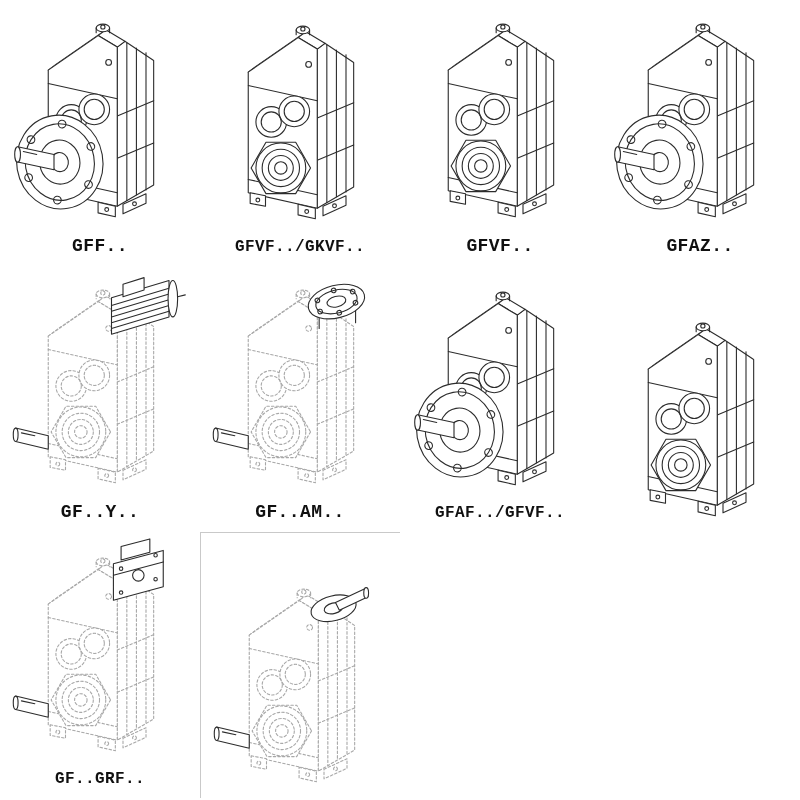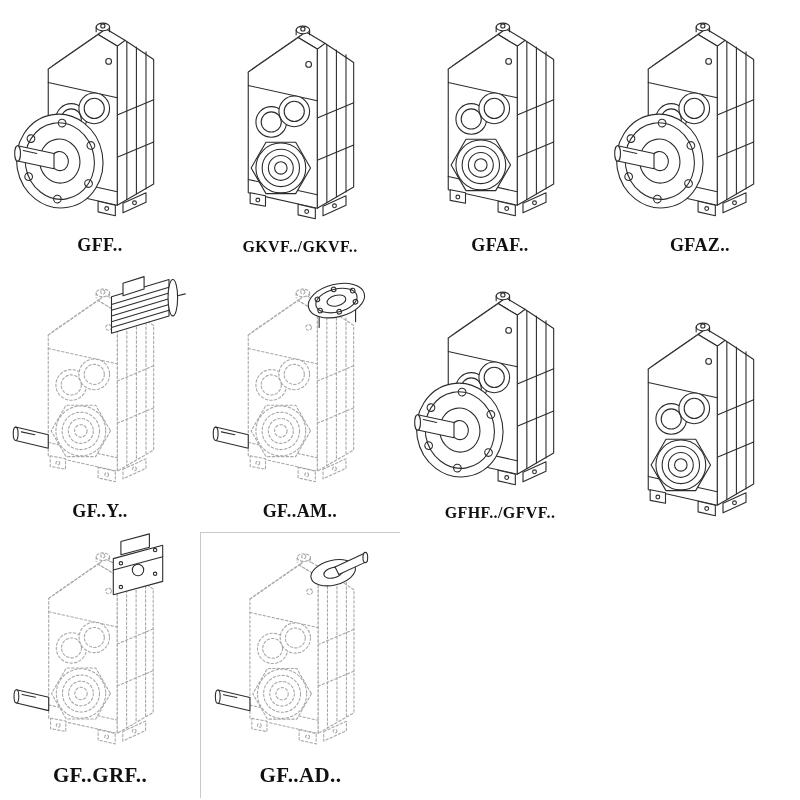--- a/index.html
+++ b/index.html
@@ -1,37 +1,37 @@
 <!DOCTYPE html>
 <html><head>
 <meta charset="utf-8">
 <style>
   html,body { margin:0; padding:0; background:#ffffff; }
   body { width:800px; height:800px; font-family:"Liberation Serif", serif; }
   .grid {
     display:grid;
     grid-template-columns:repeat(4, 200px);
     grid-template-rows:repeat(3, 266px);
-    width:716px; height:798px;
+    width:716px; height:798px;font-family:Liberation Mono, monospace;
   }
   .cell {
     display:flex; flex-direction:column; align-items:center;
     justify-content:flex-end; box-sizing:border-box; padding-bottom:0;
   }
   .cell--boxed { border-left:1px solid #c9c9c9; border-top:1px solid #c9c9c9; }
   .drawing { display:block; stroke-width:1.15; stroke-linejoin:round; stroke-linecap:round; }
   .solid { stroke:#2c2c2c; }
   .ghost { stroke:#a8a8a8; stroke-dasharray:2.6 2.2; }
   .addon { stroke:#2c2c2c; stroke-dasharray:none; }
   .label {
     font-weight:bold; font-size:18px; letter-spacing:0.4px; color:#101010;
     text-align:center; padding:3px 0 10px; white-space:nowrap;
   }
   .label--sm { font-size:16px; }
-  .label--lg { font-size:21px; }
+  .label--lg { font-size:16px; }
 </style>
 </head>
 <body>
 
 <svg width="0" height="0" style="position:absolute" aria-hidden="true">
   <defs>
 
     <g id="g-housing">
       <polygon fill="#fff" points="118,46 126,40 156,60 156,190 118,212"></polygon>
       <line x1="128" y1="42" x2="128" y2="206"></line>
@@ -151,29 +151,29 @@
       <use href="#g-front-flange"></use>
     </svg>
     <div class="label">GFF..</div>
   </div>
 
   <div class="cell">
     <svg class="drawing solid" width="192" height="230" viewBox="0 0 200 240">
       <use href="#g-housing"></use>
       <use href="#g-front-hollow"></use>
     </svg>
-    <div class="label label--sm">GKVF../GKVF..</div>
-  </div>
-
-  <div class="cell">
-    <svg class="drawing solid" width="192" height="230" viewBox="0 0 200 240">
-      <use href="#g-housing"></use>
-      <use href="#g-front-hollow"></use>
-    </svg>
-    <div class="label">GFAF..</div>
+    <div class="label label--sm">GFVF../GKVF..</div>
+  </div>
+
+  <div class="cell">
+    <svg class="drawing solid" width="192" height="230" viewBox="0 0 200 240">
+      <use href="#g-housing"></use>
+      <use href="#g-front-hollow"></use>
+    </svg>
+    <div class="label">GFVF..</div>
   </div>
 
   <div class="cell">
     <svg class="drawing solid" width="192" height="230" viewBox="0 0 200 240">
       <use href="#g-housing"></use>
       <use href="#g-front-flange"></use>
     </svg>
     <div class="label">GFAZ..</div>
   </div>
 
@@ -197,21 +197,21 @@
       <use href="#g-addon-topflange" class="addon"></use>
     </svg>
     <div class="label">GF..AM..</div>
   </div>
 
   <div class="cell">
     <svg class="drawing solid" width="192" height="230" viewBox="0 0 200 240">
       <use href="#g-housing"></use>
       <use href="#g-front-flange"></use>
     </svg>
-    <div class="label label--sm">GFHF../GFVF..</div>
+    <div class="label label--sm">GFAF../GFVF..</div>
   </div>
 
   <div class="cell">
     <svg class="drawing solid" width="192" height="230" viewBox="0 0 200 240">
       <use href="#g-housing"></use>
       <use href="#g-front-hollow"></use>
     </svg>
   </div>
 
   <div class="cell">
@@ -224,16 +224,15 @@
     <div class="label label--lg">GF..GRF..</div>
   </div>
 
   <div class="cell cell--boxed">
     <svg class="drawing ghost" width="192" height="230" viewBox="0 0 200 240">
       <use href="#g-housing"></use>
       <use href="#g-front-hollow"></use>
       <use href="#g-shaft-out" class="addon"></use>
       <use href="#g-addon-inshaft" class="addon"></use>
     </svg>
-    <div class="label label--lg">GF..AD..</div>
   </div>
 
 </div>
 
 </body></html>

